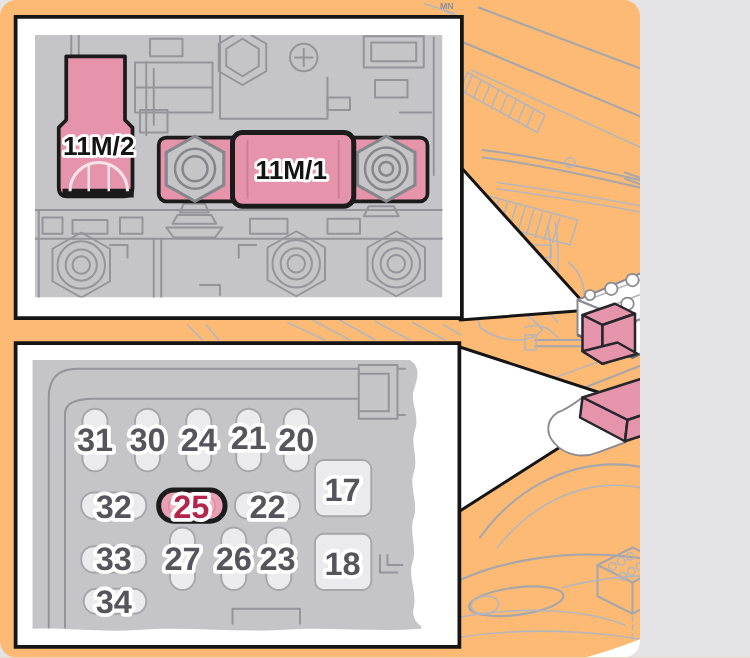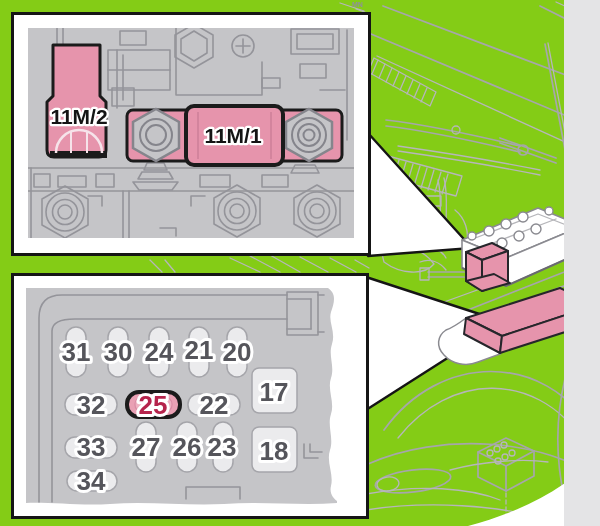--- a/index.html
+++ b/index.html
@@ -1,17 +1,17 @@
 <!DOCTYPE html>
 <html><head>
 <meta charset="utf-8">
 <style>
   html,body{margin:0;padding:0;background:#e4e4e6;}
-  .stage{position:relative;width:564px;height:526px;overflow:hidden;background:#84cc16;
-         font-family:"Liberation Sans",sans-serif;}
+  .stage{position:relative;width:512px;height:526px;overflow:hidden;background:#fdba74;
+         font-family:"Liberation Sans",sans-serif;border-radius:13px;}
   svg{display:block;}
   .ln{fill:none;stroke:#a6a6ab;stroke-width:1.7;stroke-linecap:round;stroke-linejoin:round;}
   .ln2{fill:none;stroke:#b6b6ba;stroke-width:1.3;stroke-linecap:round;stroke-linejoin:round;}
   .bat{stroke:#8a8a90;stroke-width:1.6;stroke-linejoin:round;}
   .pln{fill:none;stroke:#94949a;stroke-width:1.6;stroke-linecap:round;stroke-linejoin:round;}
   .pink{fill:#e694ac;stroke:#1b1b1b;stroke-width:3;stroke-linejoin:round;}
   .pink3d{fill:#e694ac;stroke:#26262b;stroke-width:2;stroke-linejoin:round;}
   .pill{fill:#ebebed;stroke:#a5a5aa;stroke-width:1.5;}
   .num{font:bold 26px "Liberation Sans",sans-serif;fill:#55555b;stroke:#ffffff;stroke-width:6;
        paint-order:stroke;stroke-linejoin:round;text-anchor:middle;}

